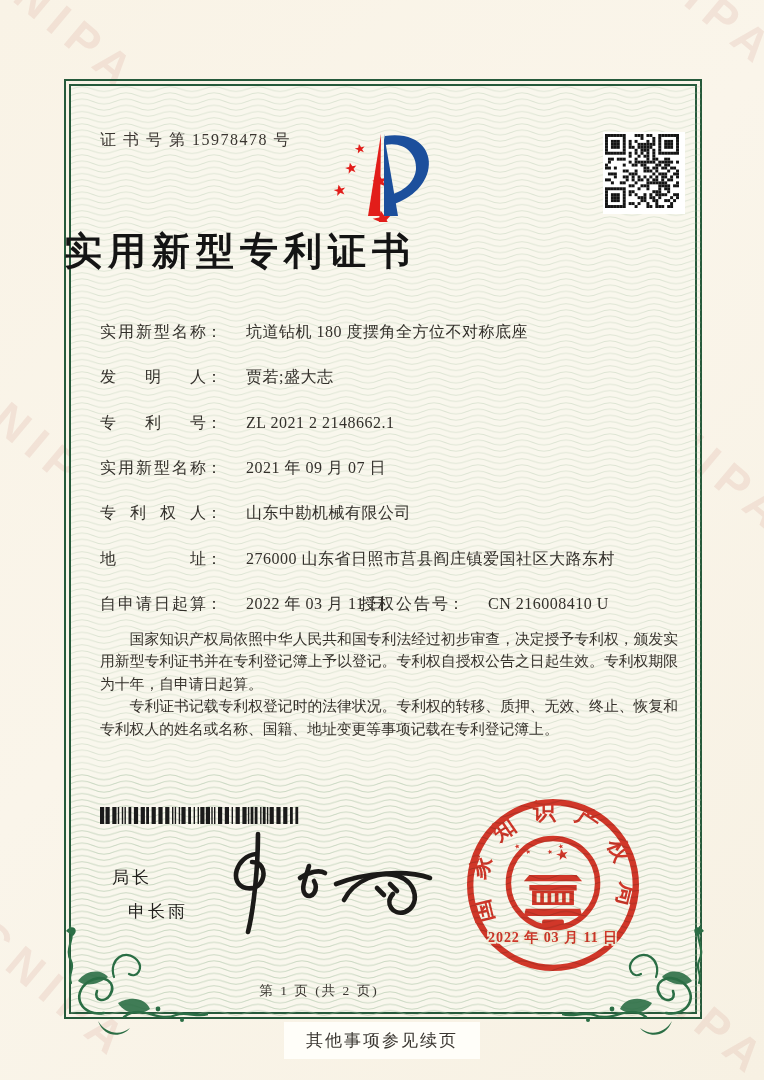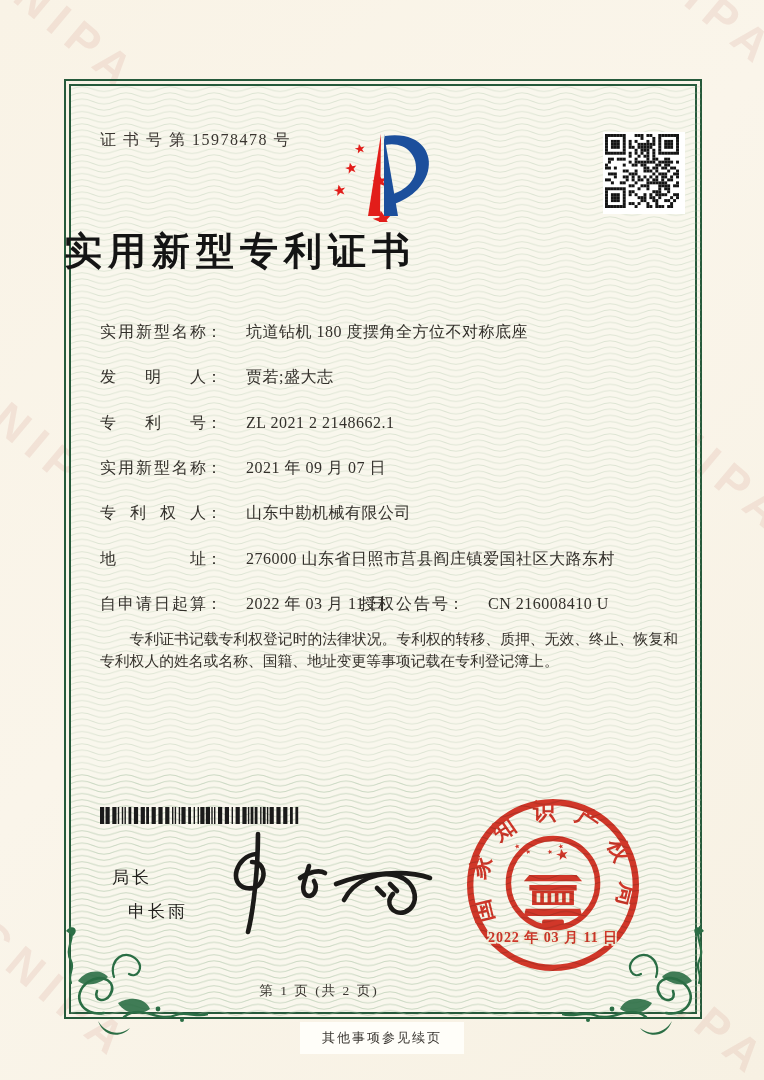--- a/index.html
+++ b/index.html
@@ -52,21 +52,21 @@
   .barcode { position:absolute; left:100px; top:807px; z-index:3; }
   .officer { position:absolute; left:112px; font-family:"Liberation Sans","DejaVu Sans",sans-serif; font-size:17px; color:#24221f; letter-spacing:3px; z-index:3; }
   .officer.t1 { top:866px; }
   .officer.t2 { top:900px;margin-left:16px; }
   .signature { position:absolute; left:212px; top:826px; z-index:4; }
   .seal { position:absolute; left:462px; top:794px; z-index:5; mix-blend-mode:multiply; opacity:0.93; }
   
   .page-no { position:absolute; left:64px; top:982px; width:510px; text-align:center; font-size:13.5px; letter-spacing:2px; color:#3a3631; z-index:3; }
   .cont-note {
     position:absolute; left:50%; top:1022px; transform:translateX(-50%);
-    background:#fffef9; padding:7px 22px; font-size:13px; letter-spacing:2px;
+    background:#fffef9; padding:7px 22px; font-size:17px; letter-spacing:2px;
     color:#3a3631; z-index:3; white-space:nowrap;
   }
 </style>
 </head>
 <body>
 
 <div class="page">
 
   <div class="wm" style="left:-34px;top:-6px;">CNIPA</div>
   <div class="wm" style="left:604px;top:-30px;">CNIPA</div>
@@ -453,20 +453,21 @@
     <span class="flabel">地址</span><span class="fcolon">：</span><span class="fvalue">276000 山东省日照市莒县阎庄镇爱国社区大路东村</span>
   </div>
   <div class="frow" style="top:594px;">
     <span class="flabel">自申请日起算</span><span class="fcolon">：</span><span class="fvalue">2022 年 03 月 11 日</span>
     <span class="pair2">
       <span class="flabel">授权公告号</span><span class="fcolon">：</span><span class="fvalue">CN 216008410 U</span>
     </span>
   </div>
 
   <div class="grant-text">
+    <p>国家知识产权局依照中华人民共和国专利法经过初步审查，决定授予专利权，颁发实用新型专利证书并在专利登记簿上予以登记。专利权自授权公告之日起生效。专利权期限为十年，自申请日起算。</p>
     <p>专利证书记载专利权登记时的法律状况。专利权的转移、质押、无效、终止、恢复和专利权人的姓名或名称、国籍、地址变更等事项记载在专利登记簿上。</p>
   </div>
 
   <div class="barcode"><svg id="bcsvg" width="206" height="18">
         <rect x="0.00" y="0" width="4.20" height="17" fill="#1a1a1a"></rect>
         <rect x="5.50" y="0" width="4.20" height="17" fill="#1a1a1a"></rect>
         <rect x="12.30" y="0" width="4.20" height="17" fill="#1a1a1a"></rect>
         <rect x="17.80" y="0" width="1.40" height="17" fill="#1a1a1a"></rect>
         <rect x="21.80" y="0" width="1.40" height="17" fill="#1a1a1a"></rect>
         <rect x="24.50" y="0" width="1.40" height="17" fill="#1a1a1a"></rect>

